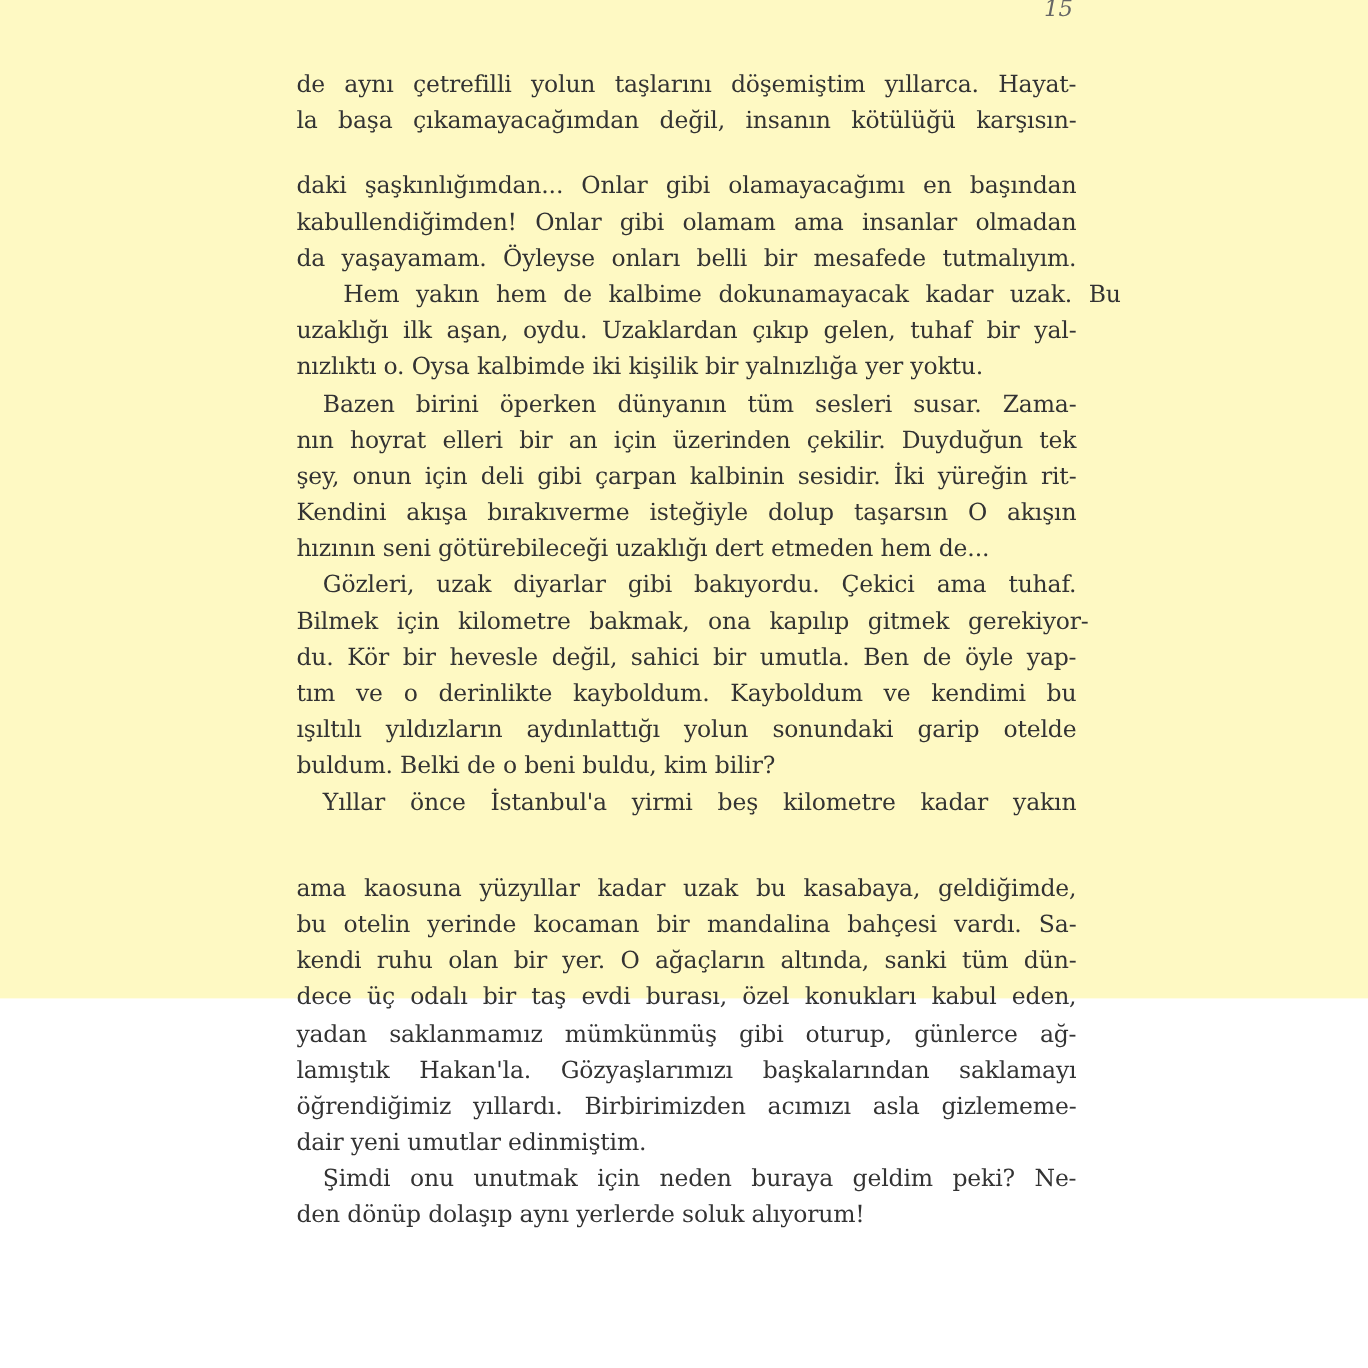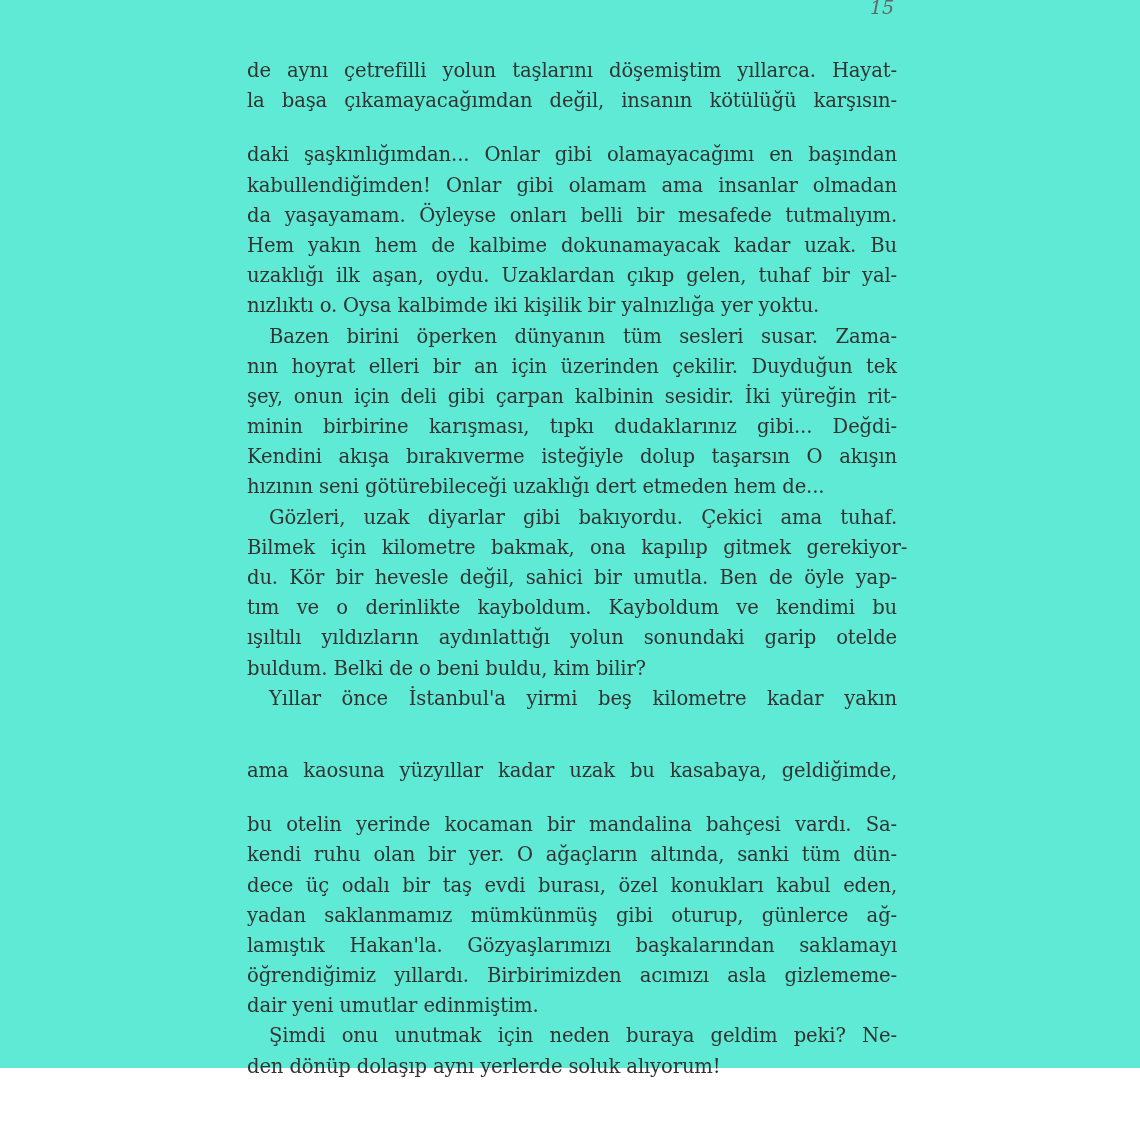--- a/index.html
+++ b/index.html
@@ -9,22 +9,22 @@
   }
   body {
     width: 1140px;
     height: 1140px;
     position: relative;
     overflow: hidden;
   }
   .page {
     position: absolute;
     left: 0; top: 0;
-    width: 1140px; height: 1068px;
-    background: #5eead4;
+    width: 1140px; height: 832px;
+    background: #fef9c3;
   }
   .page-number {
     position: absolute;
     top: -4px;
     left: 870px;
     font-family: "DejaVu Serif", serif;
     font-style: italic;
     font-size: 19px;
     color: #666;
   }
@@ -59,44 +59,43 @@
 
 <div class="page">
   <div class="page-number">15</div>
   <div class="text-block" id="text-block">
       <div>
         <span class="line" style="display: block; width: auto; word-spacing: 9.76px;">de aynı çetrefilli yolun taşlarını döşemiştim yıllarca. Hayat-</span>
         <span class="line" style="display: block; width: auto; word-spacing: 10.69px;">la başa çıkamayacağımdan değil, insanın kötülüğü karşısın-</span>
         <span class="line" style="display: block; width: auto; word-spacing: 8.7px; margin-top: 24px;">daki şaşkınlığımdan... Onlar gibi olamayacağımı en başından</span>
         <span class="line" style="display: block; width: auto; word-spacing: 8.81px;">kabullendiğimden! Onlar gibi olamam ama insanlar olmadan</span>
         <span class="line" style="display: block; width: auto; word-spacing: 7.38px;">da yaşayamam. Öyleyse onları belli bir mesafede tutmalıyım.</span>
-        <span class="line" style="display: block; width: auto; word-spacing: 7.76px;">Hem yakın hem de kalbime dokunamayacak kadar uzak. Bu</span>
+        <span class="line" style="display: block; width: auto; word-spacing: 7.76px; margin-left: 39px;">Hem yakın hem de kalbime dokunamayacak kadar uzak. Bu</span>
         <span class="line" style="display: block; width: auto; word-spacing: 5.94px;">uzaklığı ilk aşan, oydu. Uzaklardan çıkıp gelen, tuhaf bir yal-</span>
         <span class="line last" style="display: block; width: auto;">nızlıktı o. Oysa kalbimde iki kişilik bir yalnızlığa yer yoktu.</span>
       </div>
       <div>
         <span class="line indent" style="display: block; width: auto; word-spacing: 11.26px;">Bazen birini öperken dünyanın tüm sesleri susar. Zama-</span>
         <span class="line" style="display: block; width: auto; word-spacing: 7.26px;">nın hoyrat elleri bir an için üzerinden çekilir. Duyduğun tek</span>
         <span class="line" style="display: block; width: auto; word-spacing: 4.79px;">şey, onun için deli gibi çarpan kalbinin sesidir. İki yüreğin rit-</span>
-        <span class="line" style="display: block; width: auto; word-spacing: 13.99px;">minin birbirine karışması, tıpkı dudaklarınız gibi... Değdi-</span>
         <span class="line" style="display: block; width: auto; word-spacing: 10.25px;">Kendini akışa bırakıverme isteğiyle dolup taşarsın O akışın</span>
         <span class="line last" style="display: block; width: auto;">hızının seni götürebileceği uzaklığı dert etmeden hem de...</span>
       </div>
       <div>
         <span class="line indent" style="display: block; width: auto; word-spacing: 11.92px;">Gözleri, uzak diyarlar gibi bakıyordu. Çekici ama tuhaf.</span>
         <span class="line" style="display: block; width: auto; word-spacing: 9.47px;">Bilmek için kilometre bakmak, ona kapılıp gitmek gerekiyor-</span>
         <span class="line" style="display: block; width: auto; word-spacing: 5.13px;">du. Kör bir hevesle değil, sahici bir umutla. Ben de öyle yap-</span>
         <span class="line" style="display: block; width: auto; word-spacing: 11.04px;">tım ve o derinlikte kayboldum. Kayboldum ve kendimi bu</span>
         <span class="line" style="display: block; width: auto; word-spacing: 13.67px;">ışıltılı yıldızların aydınlattığı yolun sonundaki garip otelde</span>
         <span class="line last" style="display: block; width: auto;">buldum. Belki de o beni buldu, kim bilir?</span>
       </div>
       <div>
         <span class="line indent" style="display: block; width: auto; word-spacing: 14.38px;">Yıllar önce İstanbul'a yirmi beş kilometre kadar yakın</span>
         <span class="line" style="display: block; width: auto; word-spacing: 8.5px; margin-top: 42px;">ama kaosuna yüzyıllar kadar uzak bu kasabaya, geldiğimde,</span>
-        <span class="line" style="display: block; width: auto; word-spacing: 8.04px; margin-top: 24px;">bu otelin yerinde kocaman bir mandalina bahçesi vardı. Sa-</span>
+        <span class="line" style="display: block; width: auto; word-spacing: 8.04px;">bu otelin yerinde kocaman bir mandalina bahçesi vardı. Sa-</span>
         <span class="line" style="display: block; width: auto; word-spacing: 6.57px;">kendi ruhu olan bir yer. O ağaçların altında, sanki tüm dün-</span>
         <span class="line" style="display: block; width: auto; word-spacing: 6.41px;">dece üç odalı bir taş evdi burası, özel konukları kabul eden,</span>
         <span class="line" style="display: block; width: auto; word-spacing: 12.02px;">yadan saklanmamız mümkünmüş gibi oturup, günlerce ağ-</span>
         <span class="line" style="display: block; width: auto; word-spacing: 18.16px;">lamıştık Hakan'la. Gözyaşlarımızı başkalarından saklamayı</span>
         <span class="line" style="display: block; width: auto; word-spacing: 11.76px;">öğrendiğimiz yıllardı. Birbirimizden acımızı asla gizlememe-</span>
         <span class="line last" style="display: block; width: auto;">dair yeni umutlar edinmiştim.</span>
       </div>
       <div>
         <span class="line indent" style="display: block; width: auto; word-spacing: 10px;">Şimdi onu unutmak için neden buraya geldim peki? Ne-</span>
         <span class="line last" style="display: block; width: auto;">den dönüp dolaşıp aynı yerlerde soluk alıyorum!</span>

